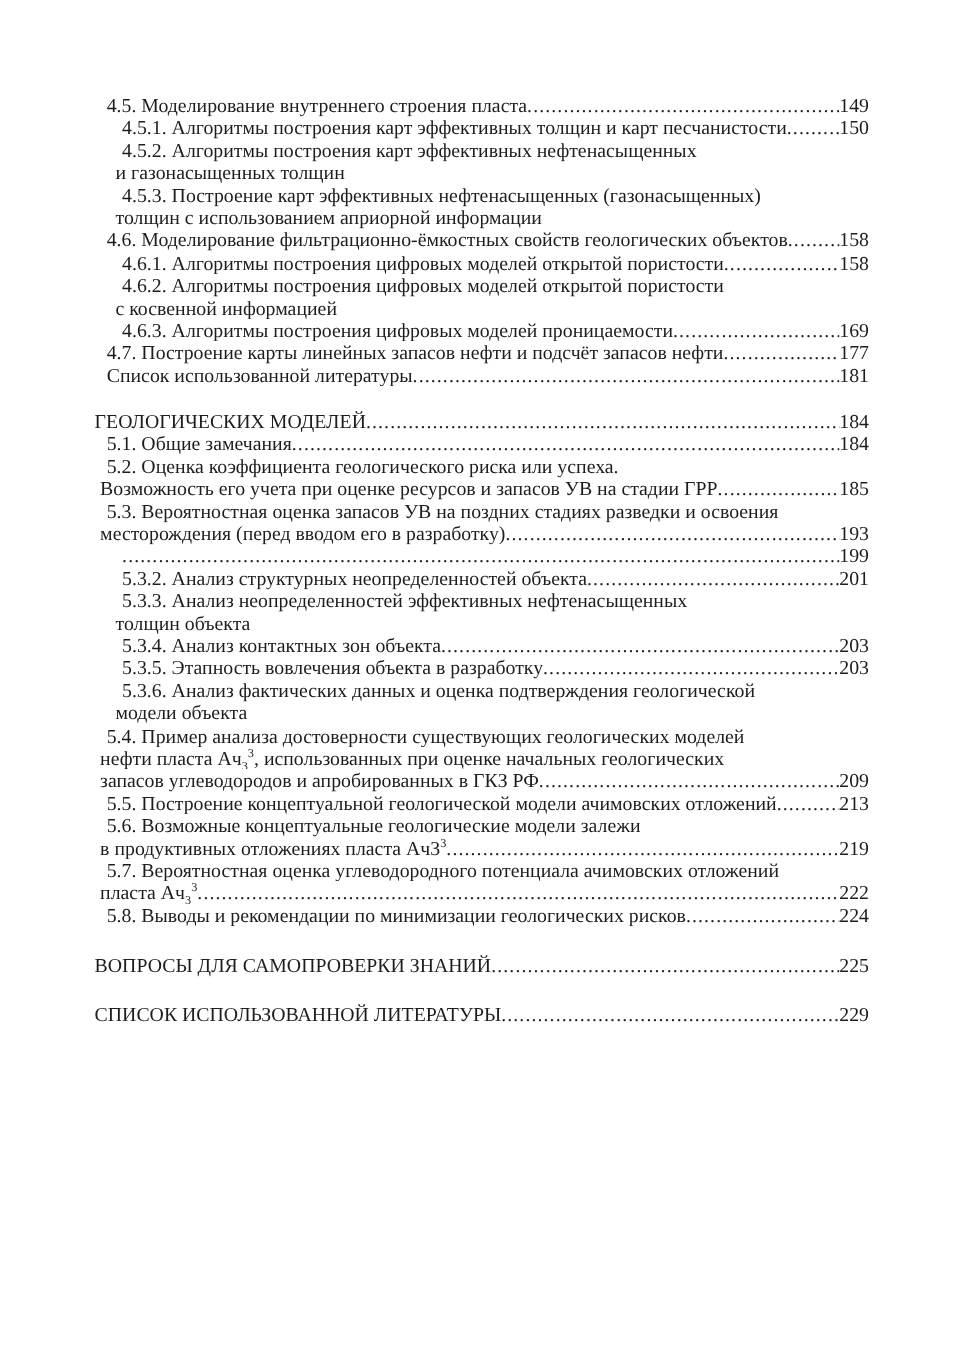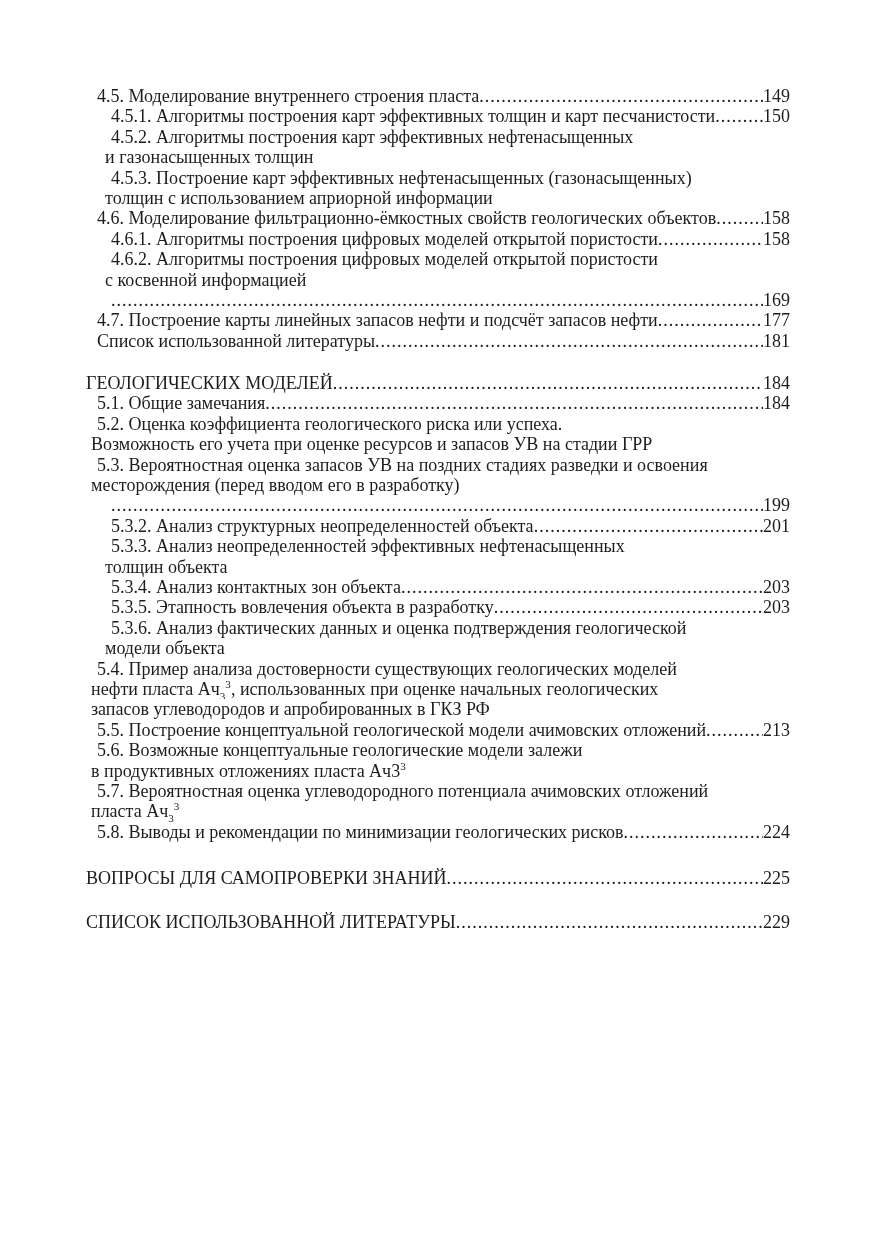--- a/index.html
+++ b/index.html
@@ -33,21 +33,21 @@
     align-items: baseline;
     white-space: nowrap;
     font-size: 18px;
     line-height: 20.4px;
     height: 20.4px;
     overflow: hidden;
   }
   
   .ind-h   { padding-left: 0; }
   .ind-l1  { padding-left: 11px; }
-  .ind-l1c { padding-left: 5px; flex-direction: column; }
+  .ind-l1c { padding-left: 5px; }
   .ind-l2  { padding-left: 25px; }
   .ind-l2c { padding-left: 19px; flex-direction: column; }
 
   .txt { flex: 0 1 auto; font-family: Liberation Serif, serif; }
   .fill {
     flex: 1 1 auto;
     min-width: 0;
     overflow: hidden;
     height: 20.4px;
   }
@@ -104,20 +104,21 @@
         </div>
         <div class="toc-line ind-l2">
           <span class="txt">4.6.2. Алгоритмы построения цифровых моделей открытой пористости</span>
         </div>
         <div class="toc-line ind-l2c">
           <span class="txt">с косвенной информацией</span>
           <span class="fill"></span>
           <span class="pg">164</span>
         </div>
         <div class="toc-line ind-l2">
+          <span class="txt">4.6.3. Алгоритмы построения цифровых моделей проницаемости</span>
           <span class="fill"></span>
           <span class="pg">169</span>
         </div>
         <div class="toc-line ind-l1">
           <span class="txt">4.7. Построение карты линейных запасов нефти и подсчёт запасов нефти</span>
           <span class="fill"></span>
           <span class="pg">177</span>
         </div>
         <div class="toc-line ind-l1">
           <span class="txt">Список использованной литературы</span>

